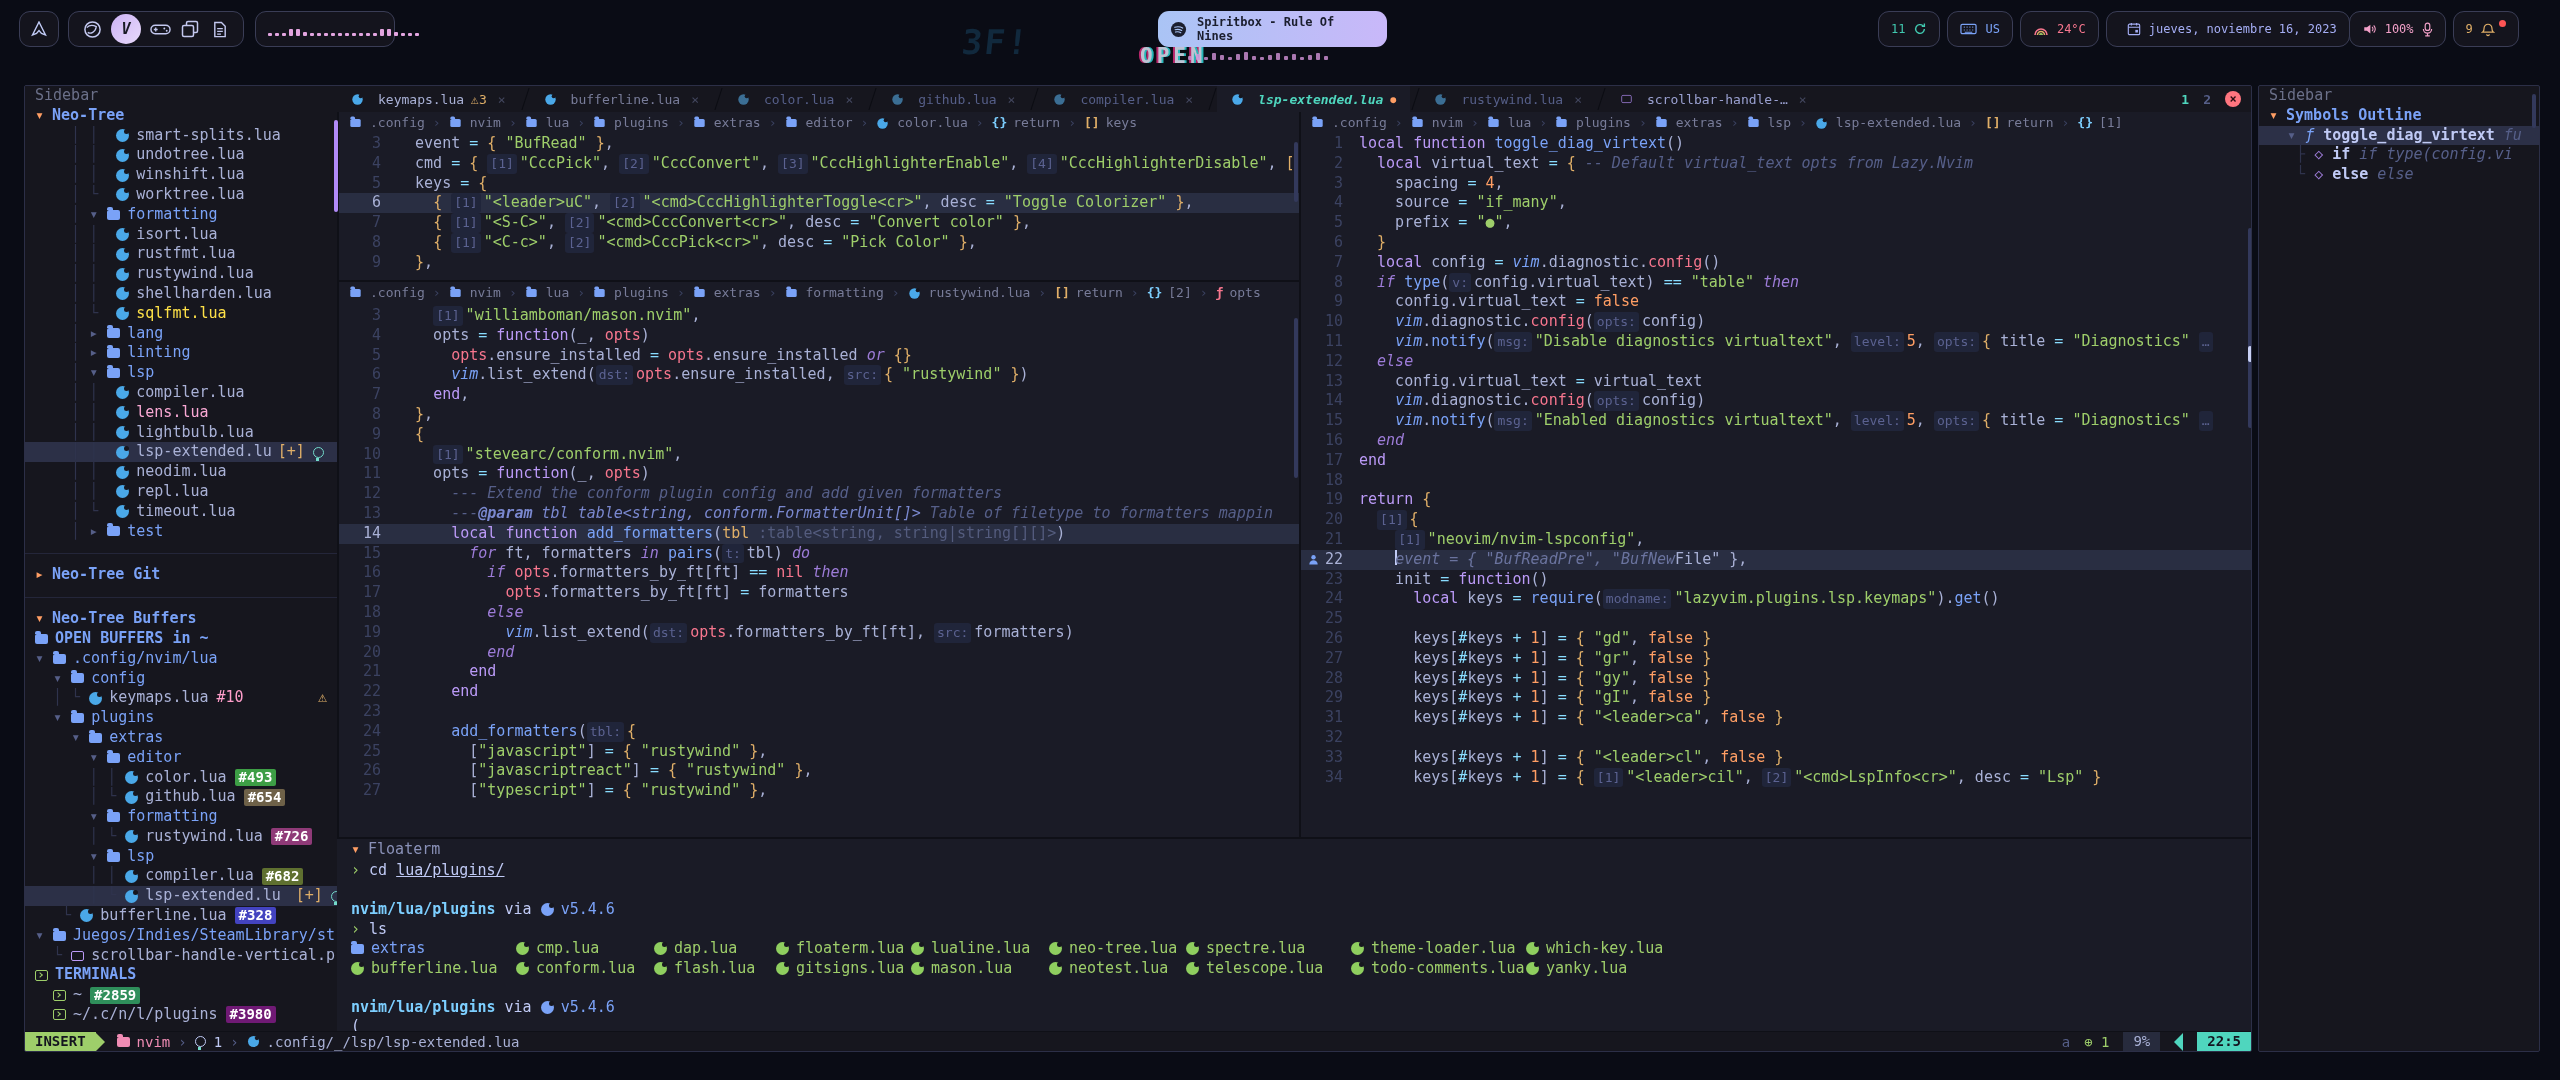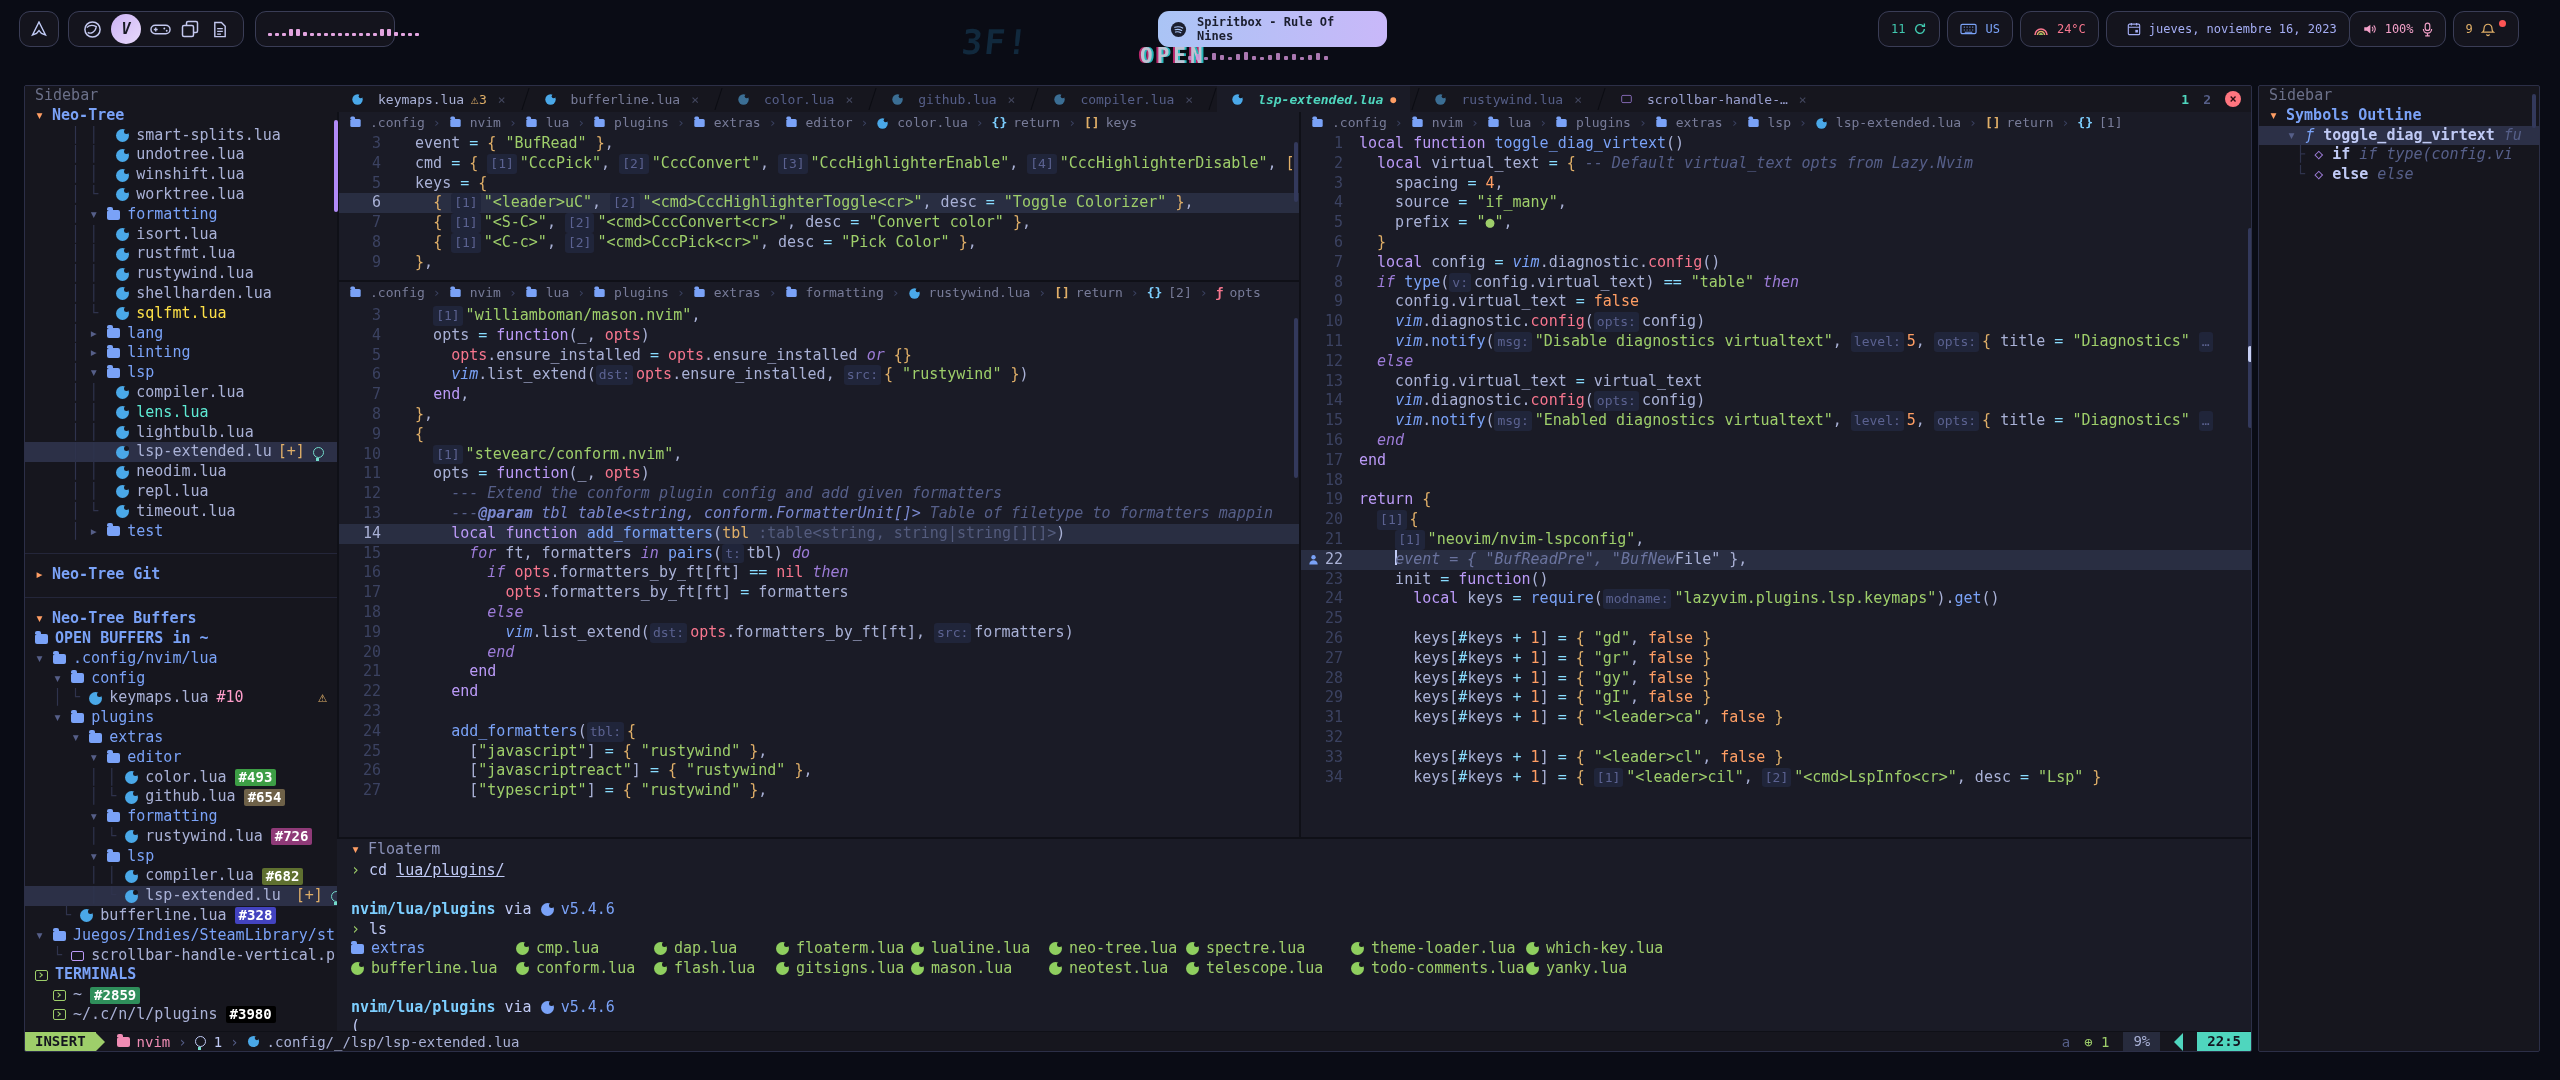--- a/index.html
+++ b/index.html
@@ -228,21 +228,21 @@
         <div class="trow"><span class="pfx">    │ </span><span class="chev">▾ </span><span class="i-folder" style="color: rgb(122, 162, 247);"></span><span style="color: rgb(122, 162, 247);">formatting</span></div>
         <div class="trow"><span class="pfx">    │ │  </span><span class="i-lua" style="color: rgb(74, 168, 232);"></span><span style="color: rgb(169, 177, 214);">isort.lua</span></div>
         <div class="trow"><span class="pfx">    │ │  </span><span class="i-lua" style="color: rgb(74, 168, 232);"></span><span style="color: rgb(169, 177, 214);">rustfmt.lua</span></div>
         <div class="trow"><span class="pfx">    │ │  </span><span class="i-lua" style="color: rgb(74, 168, 232);"></span><span style="color: rgb(169, 177, 214);">rustywind.lua</span></div>
         <div class="trow"><span class="pfx">    │ │  </span><span class="i-lua" style="color: rgb(74, 168, 232);"></span><span style="color: rgb(169, 177, 214);">shellharden.lua</span></div>
         <div class="trow"><span class="pfx">    │ └  </span><span class="i-lua" style="color: rgb(74, 168, 232);"></span><span style="color: #fde047;">sqlfmt.lua</span></div>
         <div class="trow"><span class="pfx">    │ </span><span class="chev">▸ </span><span class="i-folder" style="color: rgb(122, 162, 247);"></span><span style="color: rgb(122, 162, 247);">lang</span></div>
         <div class="trow"><span class="pfx">    │ </span><span class="chev">▸ </span><span class="i-folder" style="color: rgb(122, 162, 247);"></span><span style="color: rgb(122, 162, 247);">linting</span></div>
         <div class="trow"><span class="pfx">    │ </span><span class="chev">▾ </span><span class="i-folder" style="color: rgb(122, 162, 247);"></span><span style="color: rgb(122, 162, 247);">lsp</span></div>
         <div class="trow"><span class="pfx">    │ │  </span><span class="i-lua" style="color: rgb(74, 168, 232);"></span><span style="color: rgb(169, 177, 214);">compiler.lua</span></div>
-        <div class="trow"><span class="pfx">    │ │  </span><span class="i-lua" style="color: rgb(74, 168, 232);"></span><span style="color: #5eead4;">lens.lua</span></div>
+        <div class="trow"><span class="pfx">    │ │  </span><span class="i-lua" style="color: rgb(74, 168, 232);"></span><span style="color: #f9a8d4;">lens.lua</span></div>
         <div class="trow"><span class="pfx">    │ │  </span><span class="i-lua" style="color: rgb(74, 168, 232);"></span><span style="color: rgb(169, 177, 214);">lightbulb.lua</span></div>
         <div class="trow hl"><span class="pfx">    │ │  </span><span class="i-lua" style="color: rgb(74, 168, 232);"></span><span style="color: rgb(169, 177, 214);">lsp-extended.lu</span><span class="plus">[+]</span><span class="i-bulb"></span></div>
         <div class="trow"><span class="pfx">    │ │  </span><span class="i-lua" style="color: rgb(74, 168, 232);"></span><span style="color: rgb(169, 177, 214);">neodim.lua</span></div>
         <div class="trow"><span class="pfx">    │ │  </span><span class="i-lua" style="color: rgb(74, 168, 232);"></span><span style="color: rgb(169, 177, 214);">repl.lua</span></div>
         <div class="trow"><span class="pfx">    │ └  </span><span class="i-lua" style="color: rgb(74, 168, 232);"></span><span style="color: rgb(169, 177, 214);">timeout.lua</span></div>
         <div class="trow"><span class="pfx">    │ </span><span class="chev">▸ </span><span class="i-folder" style="color: rgb(122, 162, 247);"></span><span style="color: rgb(122, 162, 247);">test</span></div>
         <div class="sec-sep"></div>
         <div class="trow sec-hdr"><span class="chev">▸</span><span>Neo-Tree Git</span></div>
         <div class="sec-sep"></div>
         <div class="trow sec-hdr"><span class="chev">▾</span><span>Neo-Tree Buffers</span></div>
@@ -258,21 +258,21 @@
         <div class="trow"><span class="pfx">      </span><span class="chev">▾ </span><span class="i-folder" style="color: rgb(122, 162, 247);"></span><span style="color: rgb(122, 162, 247);">formatting</span></div>
         <div class="trow"><span class="pfx">      │ └ </span><span class="i-lua" style="color: rgb(74, 168, 232);"></span><span style="color: rgb(169, 177, 214);">rustywind.lua</span><span class="badge" style="background: rgb(143, 58, 120);">#726</span></div>
         <div class="trow"><span class="pfx">      </span><span class="chev">▾ </span><span class="i-folder" style="color: rgb(122, 162, 247);"></span><span style="color: rgb(122, 162, 247);">lsp</span></div>
         <div class="trow"><span class="pfx">      │ │ </span><span class="i-lua" style="color: rgb(74, 168, 232);"></span><span style="color: rgb(169, 177, 214);">compiler.lua</span><span class="badge" style="background: rgb(95, 112, 48);">#682</span></div>
         <div class="trow hl"><span class="pfx">      │ └ </span><span class="i-lua" style="color: rgb(74, 168, 232);"></span><span style="color: rgb(169, 177, 214);">lsp-extended.lu</span><span class="plus"> [+]</span><span class="i-bulb"></span></div>
         <div class="trow"><span class="pfx">   └ </span><span class="i-lua" style="color: rgb(74, 168, 232);"></span><span style="color: rgb(169, 177, 214);">bufferline.lua</span><span class="badge" style="background: rgb(67, 67, 192);">#328</span></div>
         <div class="trow"><span class="chev">▾ </span><span class="i-folder" style="color: rgb(122, 162, 247);"></span><span style="color: rgb(122, 162, 247);">Juegos/Indies/SteamLibrary/st</span></div>
         <div class="trow"><span class="pfx">  └ </span><span class="i-img" style="color: rgb(187, 154, 247);"></span><span style="color: rgb(169, 177, 214);">scrollbar-handle-vertical.p</span></div>
         <div class="trow"><span class="i-term" style="color: rgb(158, 206, 106);"></span><span style="color: rgb(122, 162, 247); font-weight: bold;">TERMINALS</span></div>
         <div class="trow"><span class="pfx">  </span><span class="i-term" style="color: rgb(158, 206, 106);"></span><span style="color: rgb(169, 177, 214);">~</span><span class="badge" style="background: rgb(47, 143, 91);">#2859</span></div>
-        <div class="trow"><span class="pfx">  </span><span class="i-term" style="color: rgb(158, 206, 106);"></span><span style="color: rgb(169, 177, 214);">~/.c/n/l/plugins</span><span class="badge" style="background: #000000;">#3980</span></div>
+        <div class="trow"><span class="pfx">  </span><span class="i-term" style="color: rgb(158, 206, 106);"></span><span style="color: rgb(169, 177, 214);">~/.c/n/l/plugins</span><span class="badge" style="background: #701a75;">#3980</span></div>
       </div>
   </div>
 
   <div class="abs" style="left:309px;top:34px;width:4px;height:92px;border-radius:2px;background:#b18af8;"></div>
 
   <div id="tabline">
       <div class="tab">
         <span class="i-lua" style="color: rgb(74, 168, 232); transform: scale(0.8);"></span>
         <span class="lbl" style="color: rgb(169, 177, 214);">keymaps.lua</span>
         <span style="color: rgb(224, 175, 104);">⚠3</span>

